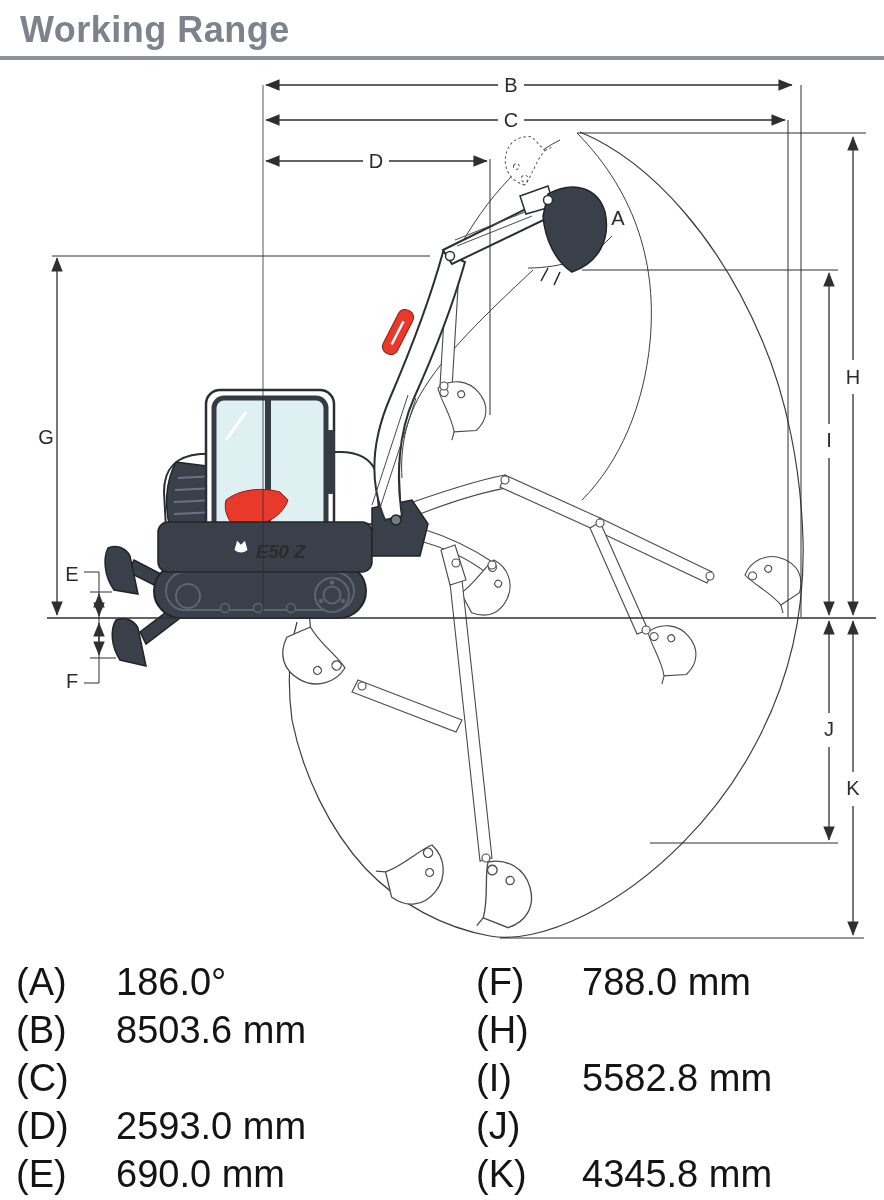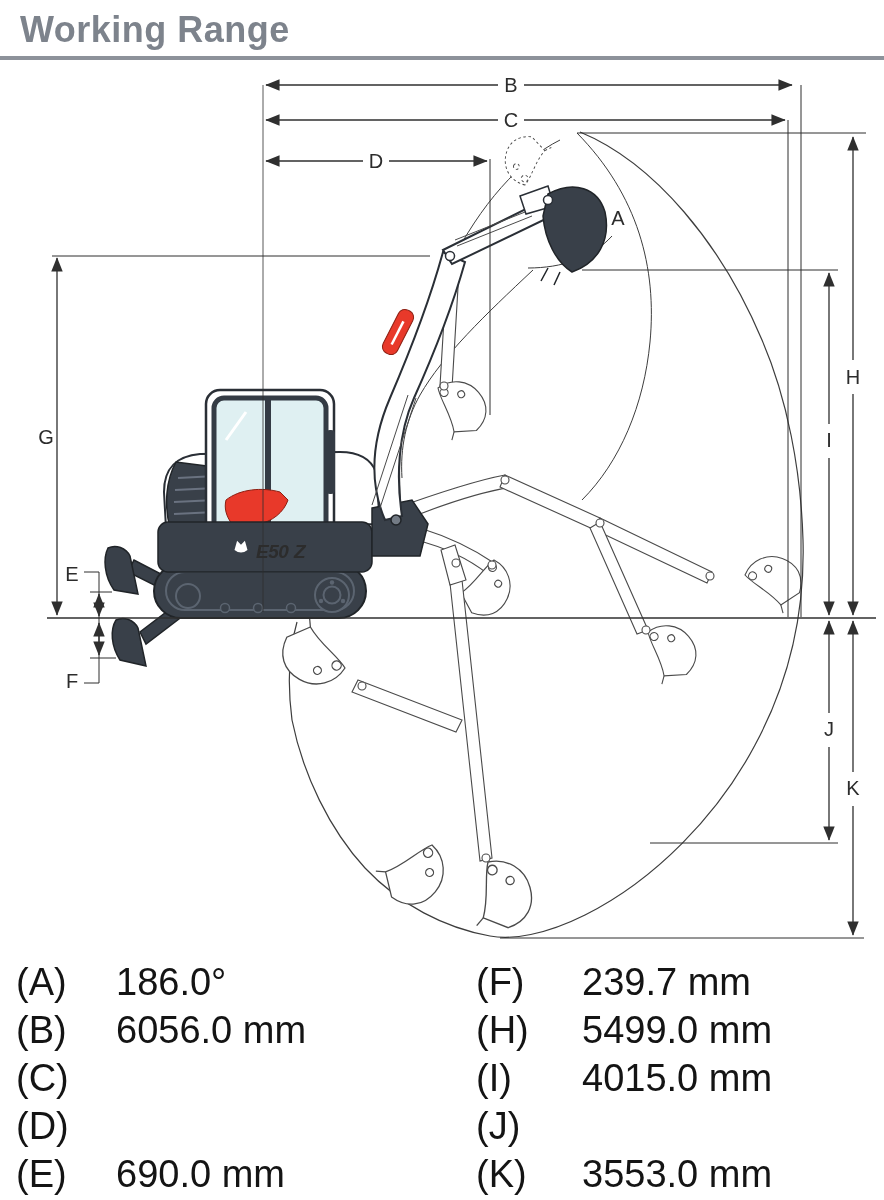--- a/index.html
+++ b/index.html
@@ -237,48 +237,48 @@
 
   
   <section class="specs">
     <div class="col col-l">
       <div class="row">
         <span class="lbl">(A)</span>
         <span class="val">186.0°</span>
       </div>
       <div class="row">
         <span class="lbl">(B)</span>
-        <span class="val">6056.0 mm</span>
+        <span class="val">8503.6 mm</span>
       </div>
       <div class="row">
         <span class="lbl">(C)</span>
       </div>
       <div class="row">
         <span class="lbl">(D)</span>
+        <span class="val">2593.0 mm</span>
       </div>
       <div class="row">
         <span class="lbl">(E)</span>
         <span class="val">690.0 mm</span>
       </div>
     </div>
     <div class="col col-r">
       <div class="row">
         <span class="lbl">(F)</span>
-        <span class="val">239.7 mm</span>
+        <span class="val">788.0 mm</span>
       </div>
       <div class="row">
         <span class="lbl">(H)</span>
-        <span class="val">5499.0 mm</span>
       </div>
       <div class="row">
         <span class="lbl">(I)</span>
-        <span class="val">4015.0 mm</span>
+        <span class="val">5582.8 mm</span>
       </div>
       <div class="row">
         <span class="lbl">(J)</span>
       </div>
       <div class="row">
         <span class="lbl">(K)</span>
-        <span class="val">3553.0 mm</span>
+        <span class="val">4345.8 mm</span>
       </div>
     </div>
   </section>
 </div>
 
 </body></html>

